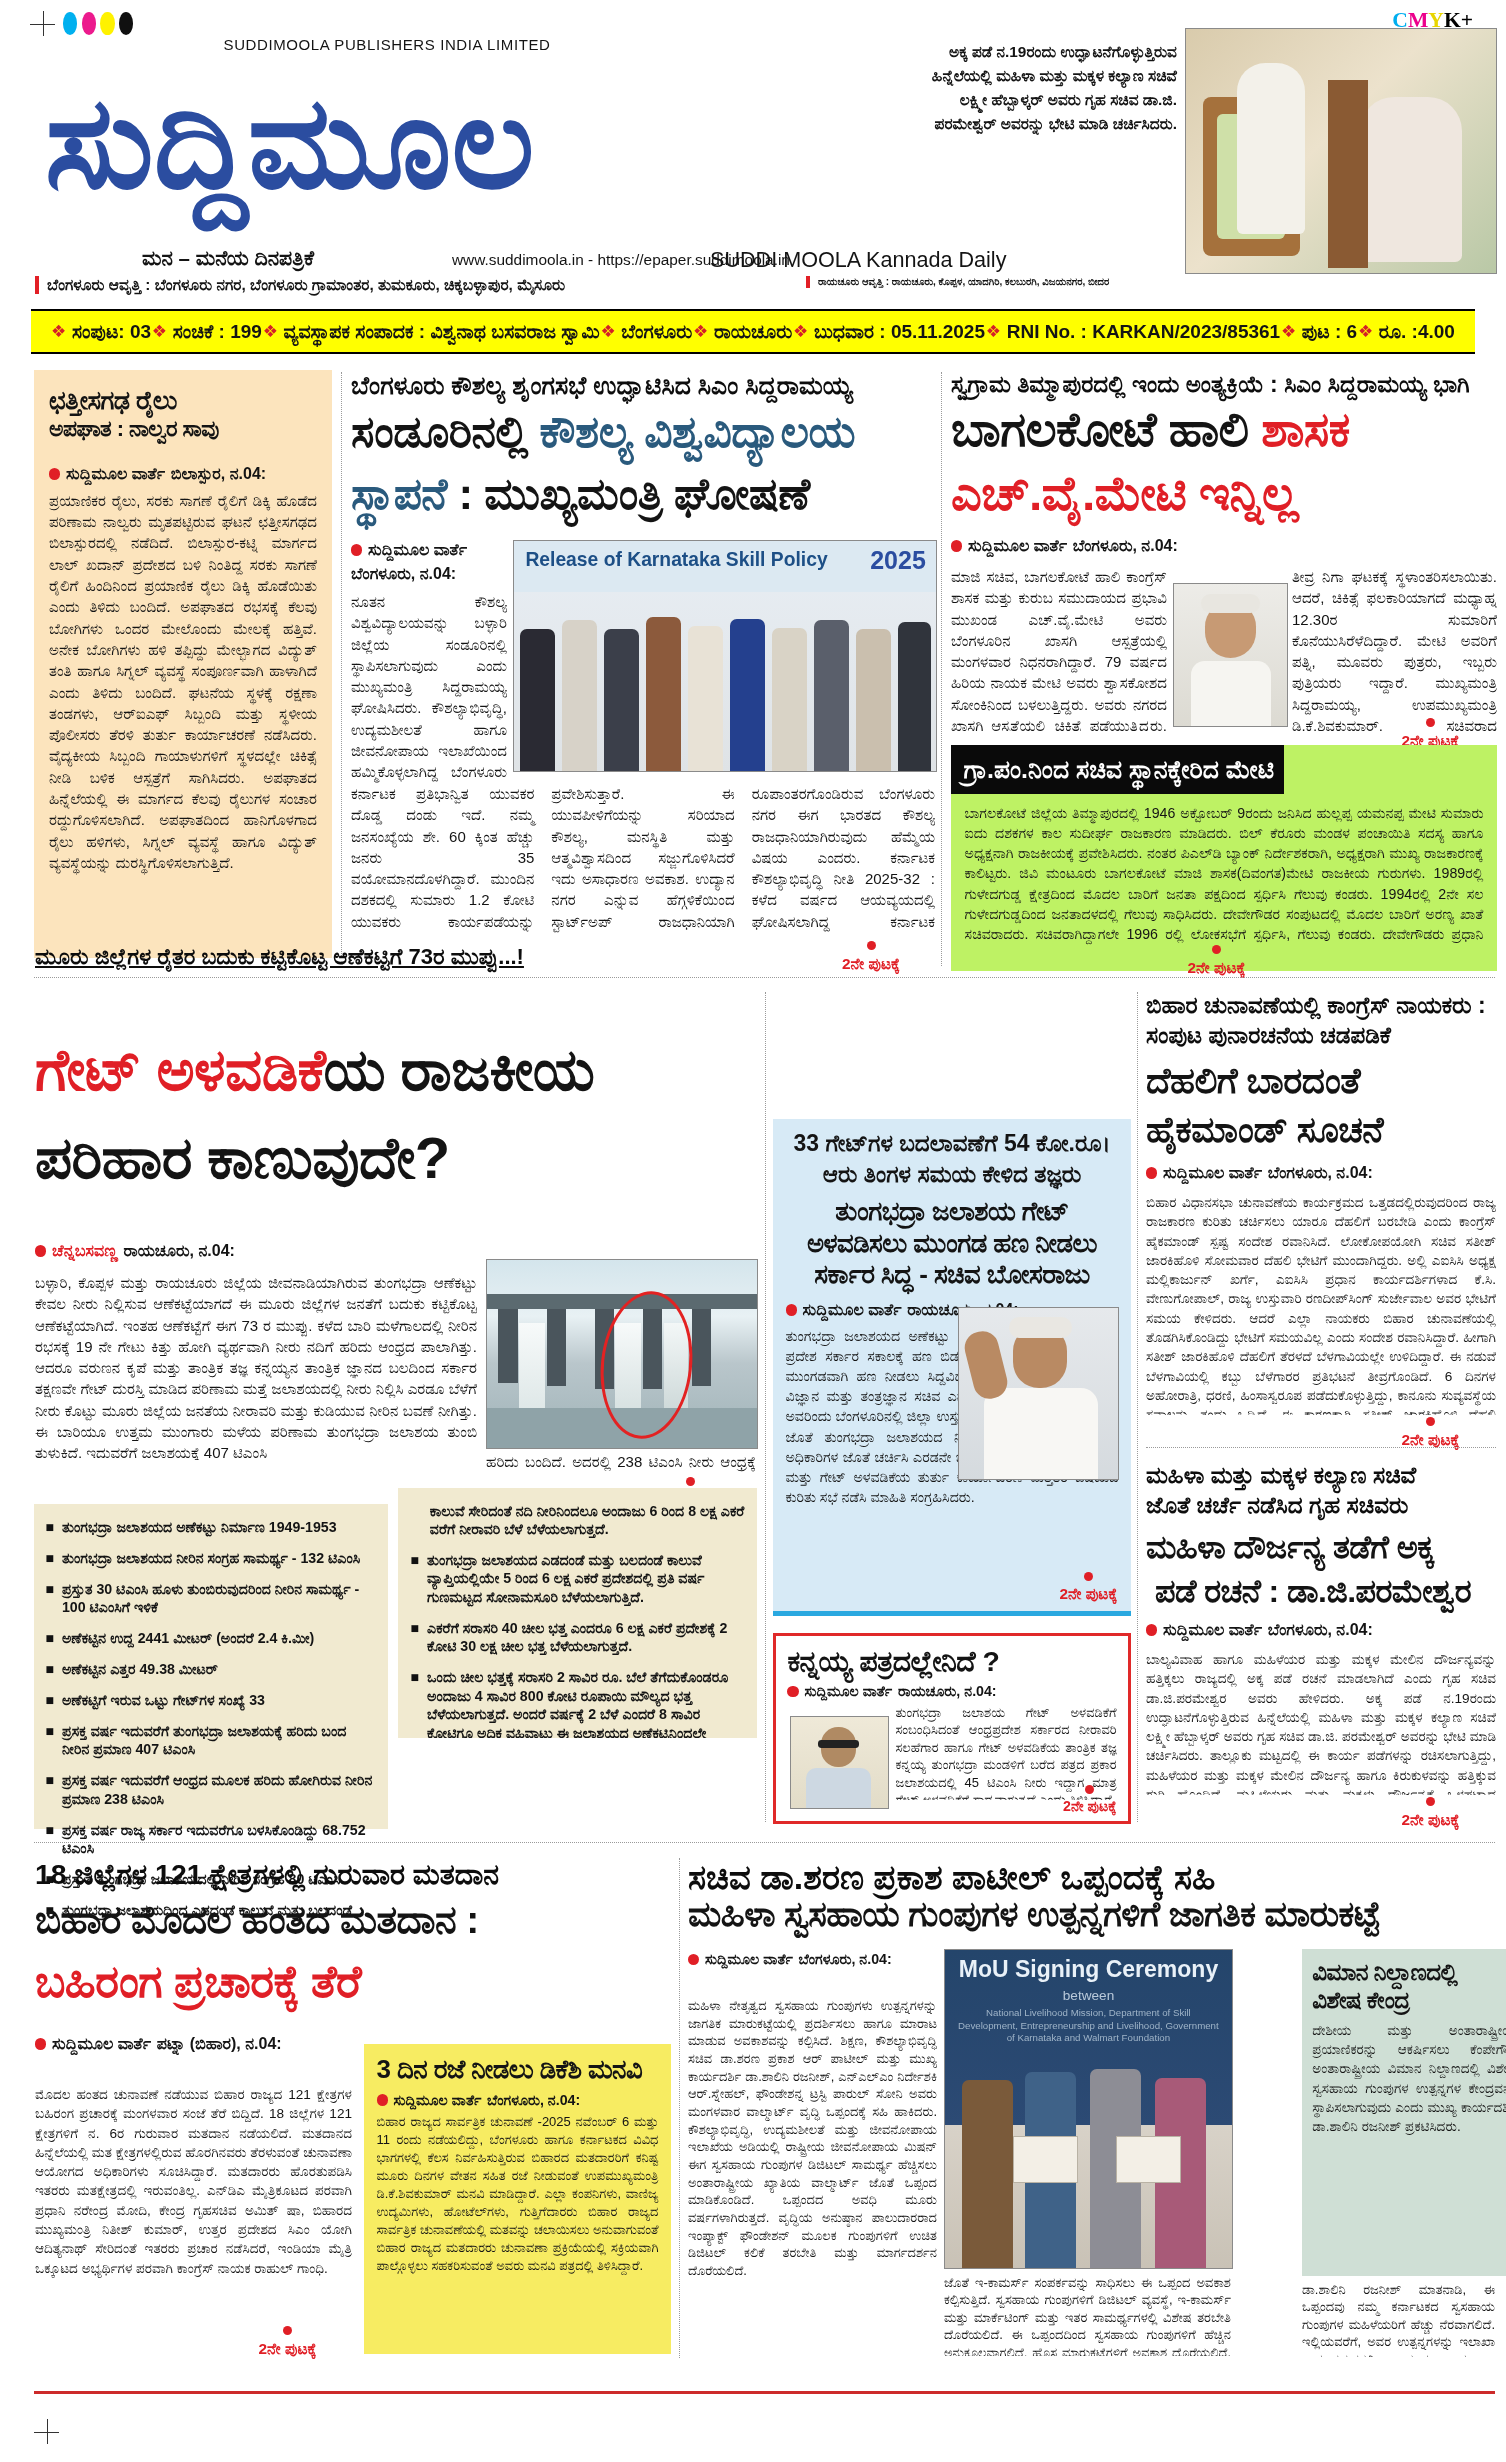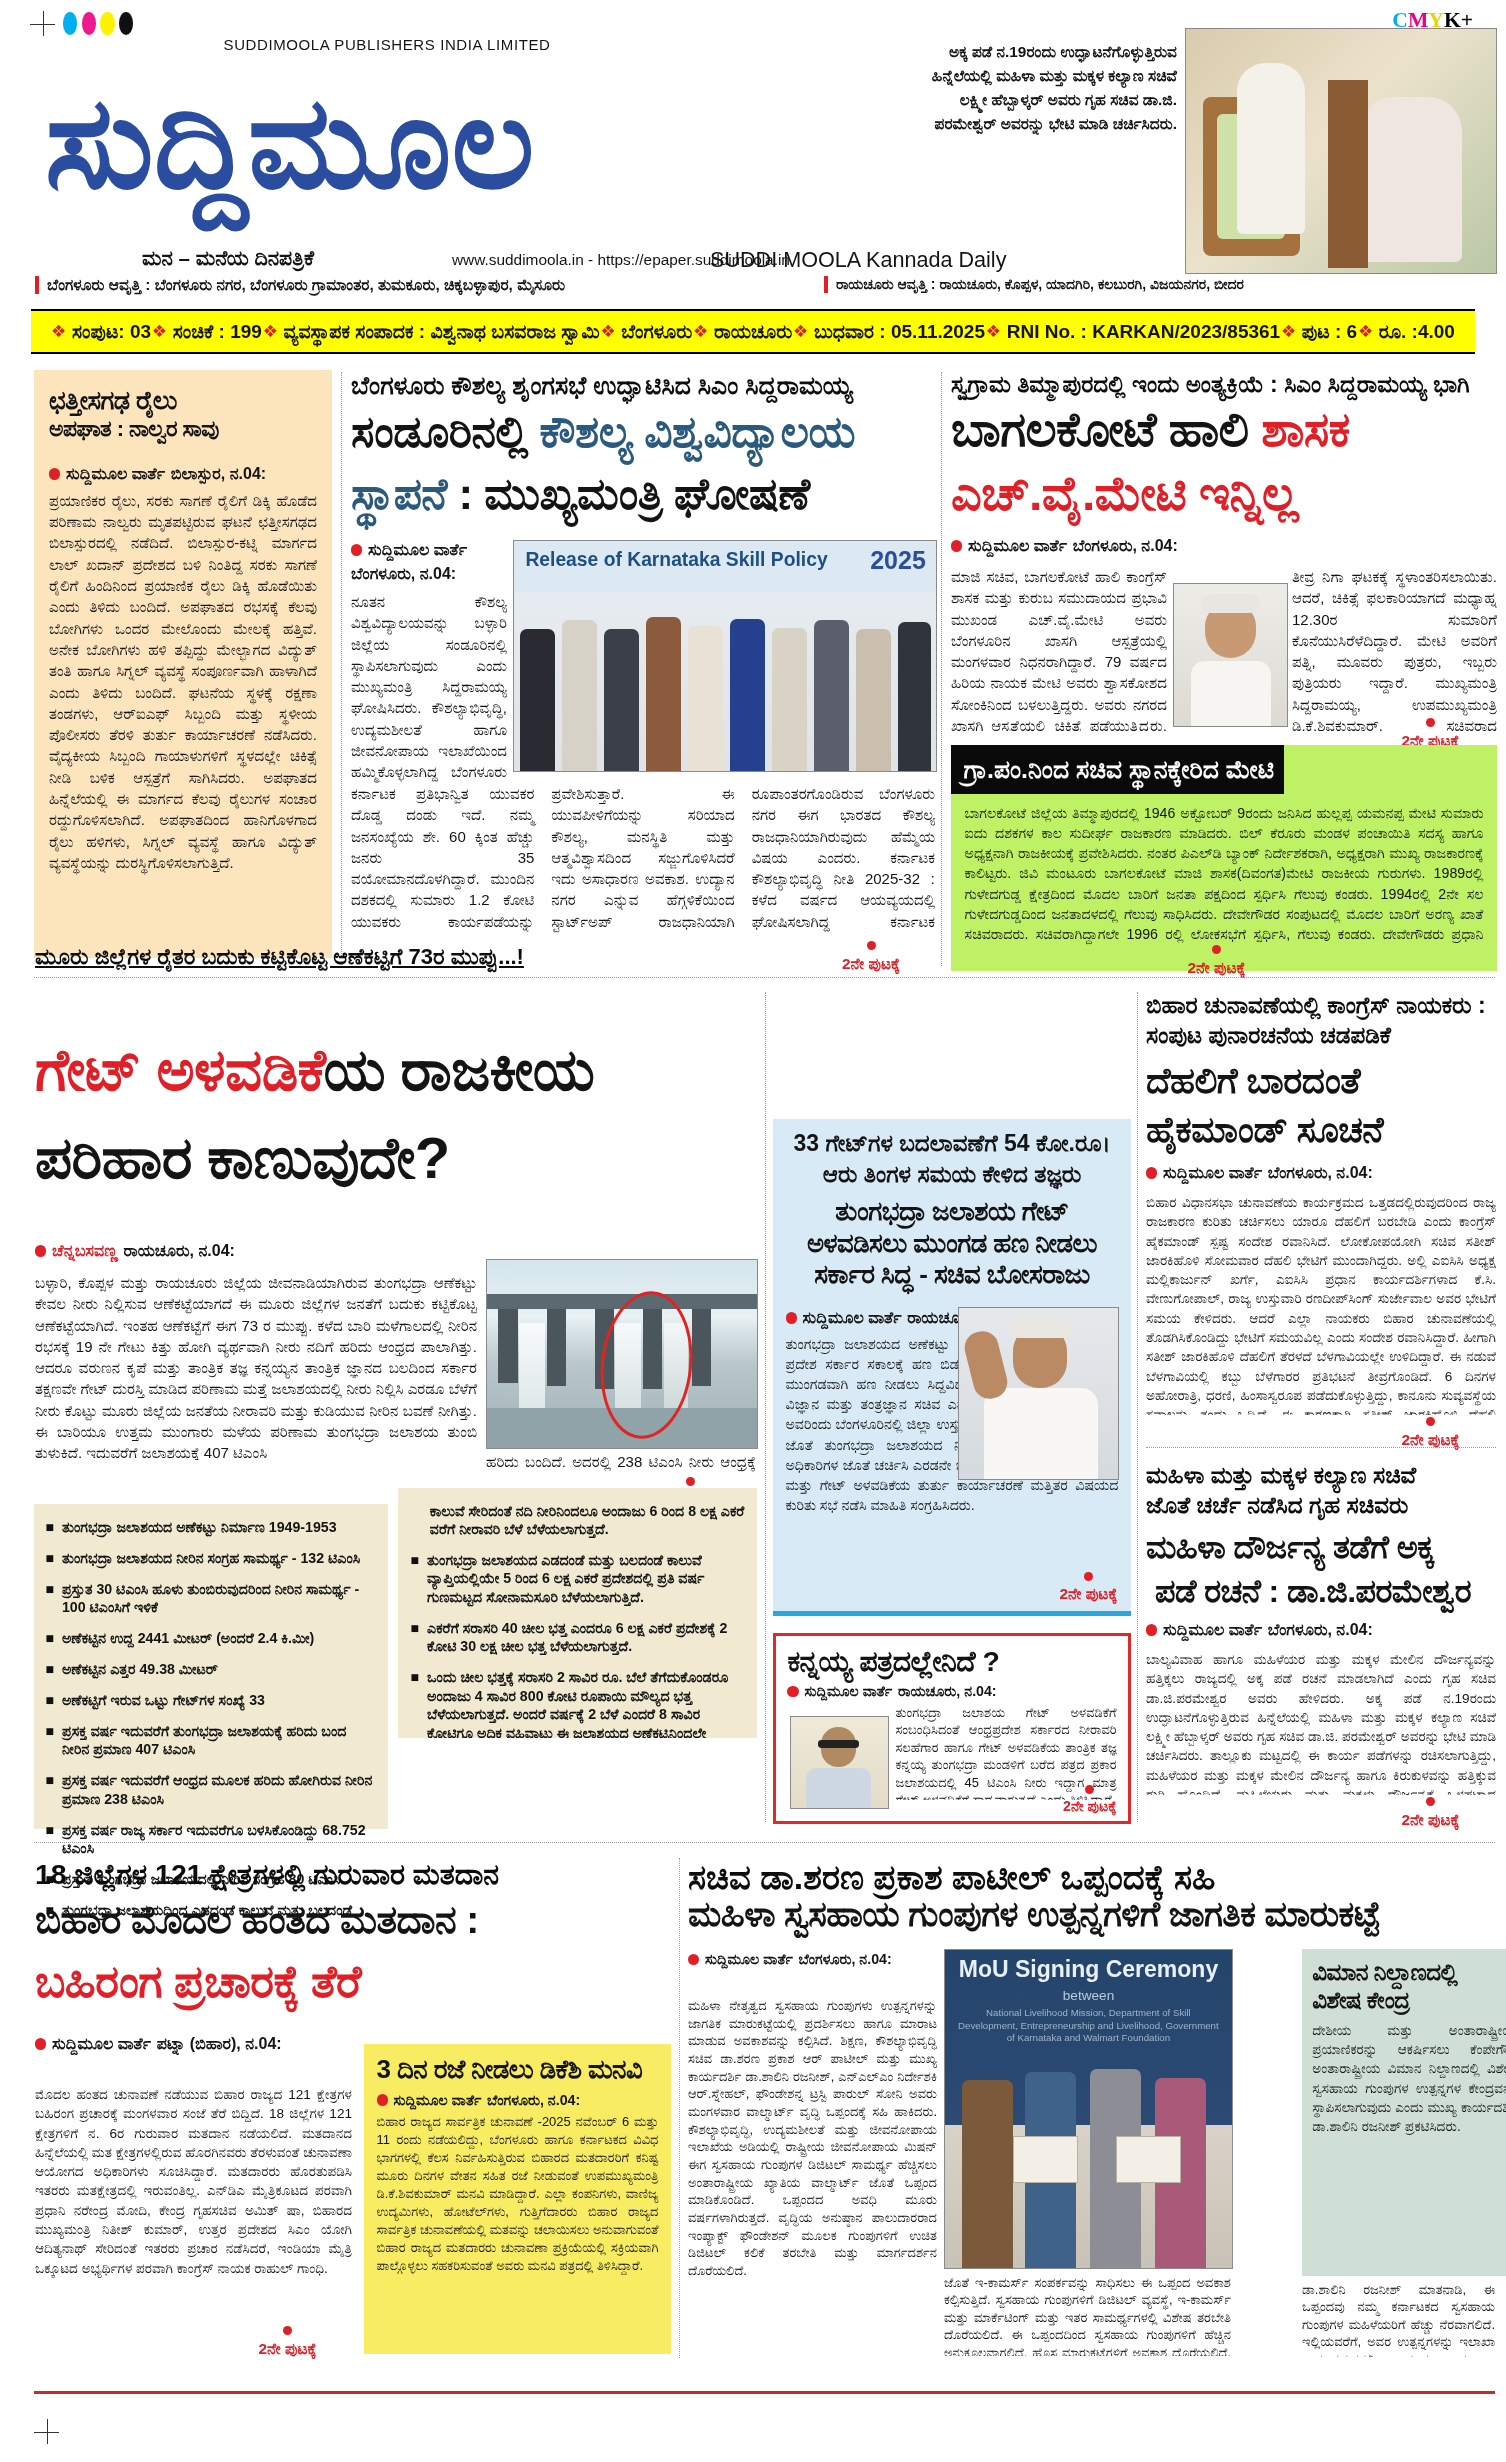--- a/index.html
+++ b/index.html
@@ -55,21 +55,21 @@
   <div class="abs" style="left:927px;top:40px;width:250px;font-size:15.4px;font-weight:bold;line-height:1.55;text-align:right;">ಅಕ್ಕ ಪಡೆ ನ.19ರಂದು ಉದ್ಘಾಟನೆಗೊಳ್ಳುತ್ತಿರುವ ಹಿನ್ನೆಲೆಯಲ್ಲಿ ಮಹಿಳಾ ಮತ್ತು ಮಕ್ಕಳ ಕಲ್ಯಾಣ ಸಚಿವೆ ಲಕ್ಷ್ಮೀ ಹೆಬ್ಬಾಳ್ಕರ್ ಅವರು ಗೃಹ ಸಚಿವ ಡಾ.ಜಿ. ಪರಮೇಶ್ವರ್ ಅವರನ್ನು ಭೇಟಿ ಮಾಡಿ ಚರ್ಚಿಸಿದರು.</div>
   <div class="abs ph" style="left:1185px;top:28.4px;width:310px;height:244px;background:linear-gradient(135deg,#d9cbac,#ece2cc 45%,#b9c8a6);">
     <div class="abs" style="left:17px;top:68px;width:97px;height:159px;background:#a5713c;border-radius:8px;"></div>
     <div class="abs" style="left:31px;top:85px;width:68px;height:125px;background:#cfe0a8;border-radius:5.7px;"></div>
     <div class="abs" style="left:51px;top:34px;width:68px;height:171px;background:#f3f1ea;border-radius:28.4px 28.4px 5.7px 5.7px;"></div>
     <div class="abs" style="right:34px;top:68px;width:102px;height:165px;background:#efe7df;border-radius:34px 34px 6.8px 6.8px;"></div>
     <div class="abs" style="right:128px;top:51px;width:40px;height:188px;background:#8a5a33;"></div>
   </div>
 
   <div class="abs" style="left:35px;top:276px;font-size:15.4px;font-weight:bold;border-left:4.5px solid #e21f26;padding-left:8px;">ಬೆಂಗಳೂರು ಆವೃತ್ತಿ : ಬೆಂಗಳೂರು ನಗರ, ಬೆಂಗಳೂರು ಗ್ರಾಮಾಂತರ, ತುಮಕೂರು, ಚಿಕ್ಕಬಳ್ಳಾಪುರ, ಮೈಸೂರು</div>
-  <div class="abs" style="left:824px;top:276px;font-size:14px;font-weight:bold;border-left:4.5px solid #e21f26;padding-left:8px;">ರಾಯಚೂರು ಆವೃತ್ತಿ : ರಾಯಚೂರು, ಕೊಪ್ಪಳ, ಯಾದಗಿರಿ, ಕಲಬುರಗಿ, ವಿಜಯನಗರ, ಬೀದರ</div>
+  <div class="abs" style="left:806px;top:276px;font-size:10px;font-weight:bold;border-left:4.5px solid #e21f26;padding-left:8px;">ರಾಯಚೂರು ಆವೃತ್ತಿ : ರಾಯಚೂರು, ಕೊಪ್ಪಳ, ಯಾದಗಿರಿ, ಕಲಬುರಗಿ, ವಿಜಯನಗರ, ಬೀದರ</div>
 
   <div class="abs" style="left:31px;top:309px;width:1444px;height:45px;background:#ffff00;border-top:2.8px solid #000;border-bottom:2.8px solid #000;display:flex;align-items:center;justify-content:space-between;padding:0 20px;box-sizing:border-box;">
     <span class="ibar-item">
         <span class="diamond">❖</span>
         <span>ಸಂಪುಟ: 03</span>
       </span>
     <span class="ibar-item">
         <span class="diamond">❖</span>
         <span>ಸಂಚಿಕೆ : 199</span>
       </span>
@@ -277,21 +277,21 @@
         <span>ಒಂದು ಚೀಲ ಭತ್ತಕ್ಕೆ ಸರಾಸರಿ 2 ಸಾವಿರ ರೂ. ಬೆಲೆ ತೆಗೆದುಕೊಂಡರೂ ಅಂದಾಜು 4 ಸಾವಿರ 800 ಕೋಟಿ ರೂಪಾಯಿ ಮೌಲ್ಯದ ಭತ್ತ ಬೆಳೆಯಲಾಗುತ್ತದೆ. ಅಂದರೆ ವರ್ಷಕ್ಕೆ 2 ಬೆಳೆ ಎಂದರೆ 8 ಸಾವಿರ ಕೋಟಿಗೂ ಅಧಿಕ ವಹಿವಾಟು ಈ ಜಲಾಶಯದ ಅಣೆಕಟ್ಟಿನಿಂದಲೇ ನಡೆಯುತ್ತದೆ.</span>
       </div>
 
   </div>
 
   <div class="vdot abs" style="left:765px;top:992px;height:830px;"></div>
 
   <div class="abs" style="left:773px;top:1119px;width:358px;height:497px;background:#d7eaf6;border-bottom:5.7px solid #29a8e0;padding:11.4px 12.5px;box-sizing:border-box;">
     <div style="text-align:center;font-weight:bold;font-size:23px;">33 ಗೇಟ್‌ಗಳ ಬದಲಾವಣೆಗೆ 54 ಕೋ.ರೂ।</div>
     <div style="text-align:center;font-weight:bold;font-size:23px;margin-top:3.4px;">ಆರು ತಿಂಗಳ ಸಮಯ ಕೇಳಿದ ತಜ್ಞರು</div>
-    <div class="headline" style="text-align:center;font-size:26px;margin:8px 0 18px 0;">ತುಂಗಭದ್ರಾ ಜಲಾಶಯ ಗೇಟ್ ಅಳವಡಿಸಲು ಮುಂಗಡ ಹಣ ನೀಡಲು ಸರ್ಕಾರ ಸಿದ್ಧ - ಸಚಿವ ಬೋಸರಾಜು</div>
+    <div class="headline" style="text-align:center;font-size:26px;margin:8px 0 10px 0;">ತುಂಗಭದ್ರಾ ಜಲಾಶಯ ಗೇಟ್ ಅಳವಡಿಸಲು ಮುಂಗಡ ಹಣ ನೀಡಲು ಸರ್ಕಾರ ಸಿದ್ಧ - ಸಚಿವ ಬೋಸರಾಜು</div>
     <div class="byline">
       <span class="dot"></span>
       <span>ಸುದ್ದಿಮೂಲ ವಾರ್ತೆ</span>
         <span class="place">ರಾಯಚೂರು, ನ.04:</span>
     </div>
     <div class="abs ph" style="right:12.5px;top:188px;width:159px;height:171px;background:linear-gradient(#e6e9ec,#d5dade);">
       <div class="abs" style="left:54px;top:17px;width:54px;height:63px;background:#b98a63;border-radius:26px;"></div>
       <div class="abs" style="left:50px;top:9px;width:63px;height:20.5px;background:#e9e7e2;border-radius:10.2px;"></div>
       <div class="abs" style="left:25.6px;top:80px;width:114px;height:91px;background:#f8f7f4;border-radius:17px 17px 0 0;"></div>
       <div class="abs" style="left:10.2px;top:23px;width:34px;height:68px;background:#b98a63;border-radius:16px;transform:rotate(-14deg);"></div>

